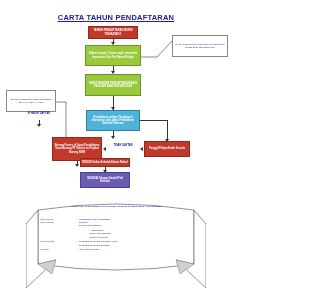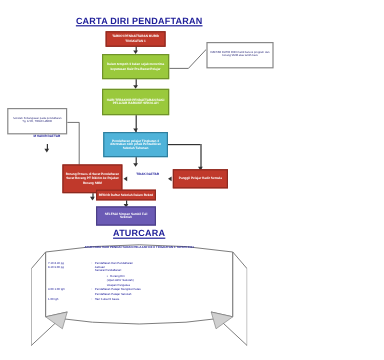--- a/index.html
+++ b/index.html
@@ -107,21 +107,21 @@
   .ssep{width:5px;flex:0 0 5px;text-align:center;}
   .sdesc{flex:1;white-space:pre-line;}
   .sub{margin-left:10px;}
   .bullet:before{content:"\25AA";margin-right:2px;}
 </style>
 </head>
 <body>
 
 <div class="page">
 
-  <div class="title" id="flow-title">CARTA DIRI PENDAFTARAN</div>
+  <div class="title" id="flow-title">CARTA TAHUN PENDAFTARAN</div>
 
   <div class="node red" id="n-start" style="left:88px;top:26px;width:50px;height:13px;">TARIKH PENDAFTARAN MURID TINGKATAN 1</div>
 
   <div class="vline" style="left:112.6px;top:39px;height:4px;"></div>
   <div class="arrow-down" style="left:110.6px;top:42px;"></div>
 
   <div class="node green" id="n-tempoh" style="left:85px;top:45px;width:56px;height:21px;">Dalam tempoh 3 bulan sejak menerima keputusan Kuiz Pra Rawat Pelajar</div>
 
   <div class="vline" style="left:112.6px;top:66px;height:6px;"></div>
   <div class="arrow-down" style="left:110.6px;top:71px;"></div>
@@ -169,21 +169,20 @@
   <div class="vline" style="left:76.6px;top:161px;height:5px;"></div>
   <div class="arrow-down" style="left:74.6px;top:164px;"></div>
 
   <div class="node red" id="n-rekod" style="left:80px;top:158px;width:50px;height:9px;">REKOD Daftar Sekolah Dalam Rekod</div>
 
   <div class="vline" style="left:104.6px;top:167px;height:5px;"></div>
   <div class="arrow-down" style="left:102.6px;top:170px;"></div>
 
   <div class="node purple" id="n-selesai" style="left:80px;top:172px;width:50px;height:16px;">SELESAI Simpan Sambil Fail Sekolah</div>
 
-  <div class="title" id="program-title">ATURCARA</div>
 
   <div class="banner-wrap">
     <svg viewBox="0 0 180 92" width="180" height="92">
 
       <path d="M12,10 Q90,-2 168,10 L168,64 Q90,76 12,64 Z" fill="#ffffff" stroke="#777" stroke-width="0.8"></path>
 
       <path d="M12,10 L0,24 L0,88 L30,60 L12,64 Z" fill="#ffffff" stroke="#777" stroke-width="0.8"></path>
 
       <path d="M168,10 L180,24 L180,88 L150,60 L168,64 Z" fill="#ffffff" stroke="#777" stroke-width="0.8"></path>
 

